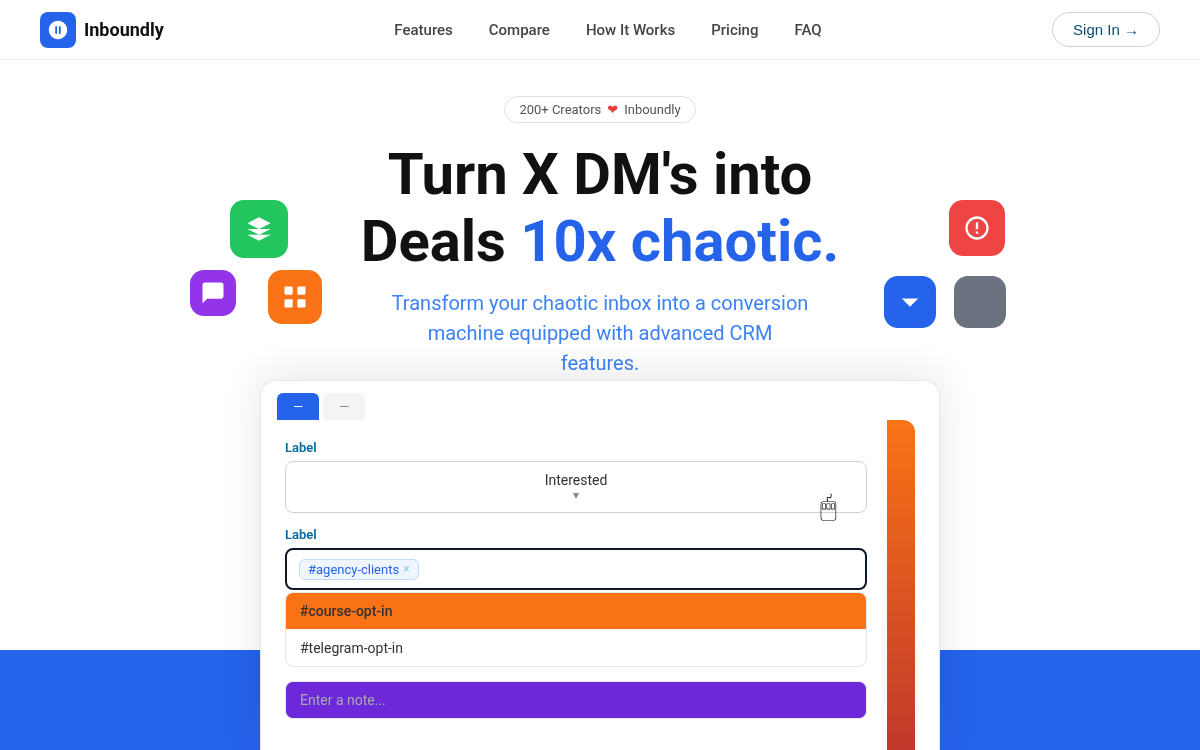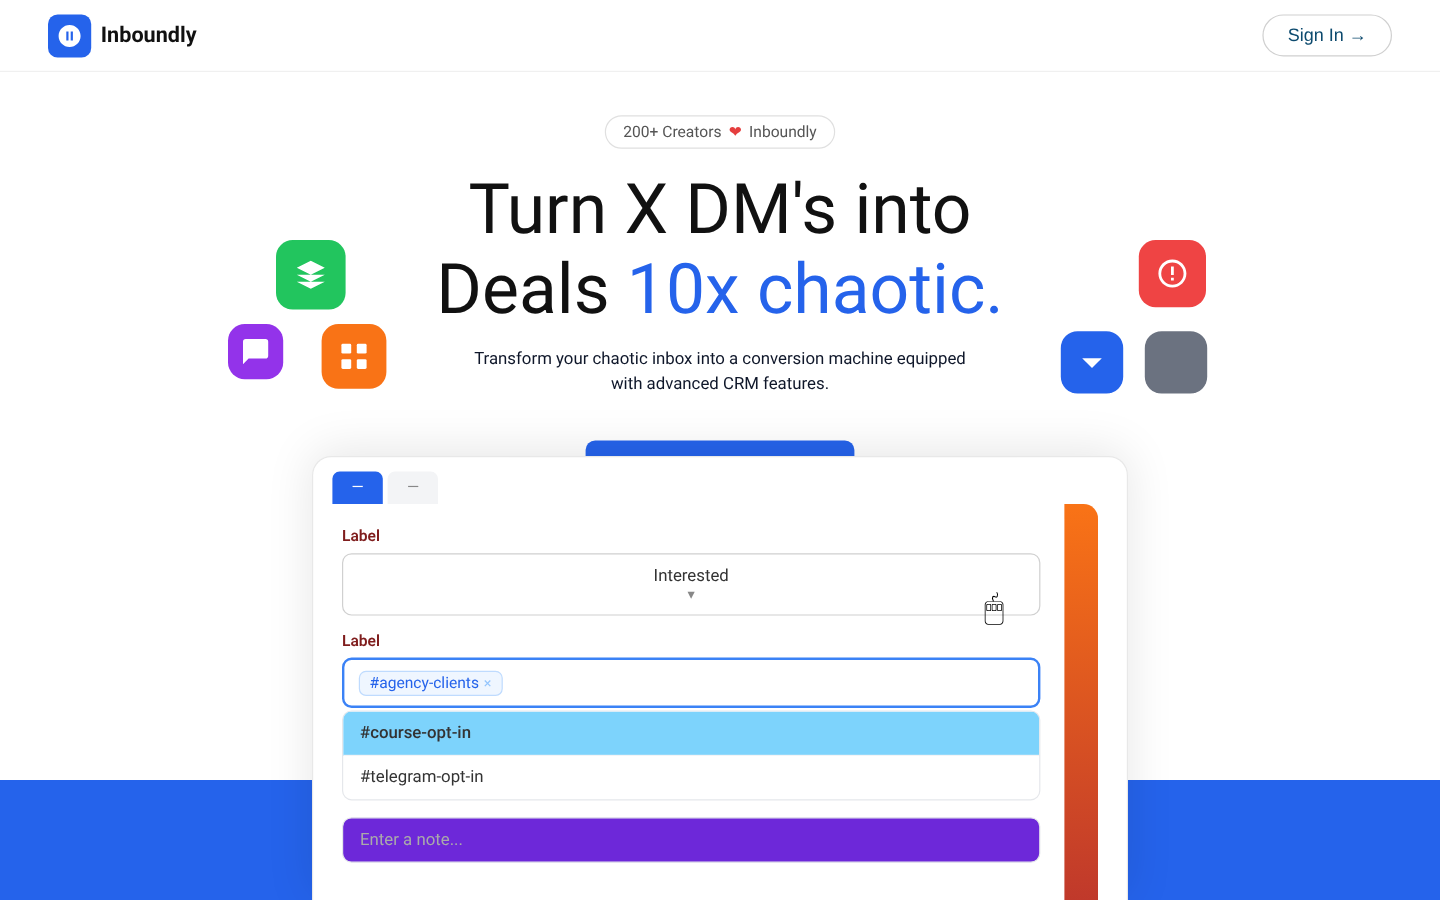--- a/index.html
+++ b/index.html
@@ -89,31 +89,31 @@
       padding: 5px 14px;
       font-size: 13px;
       color: #555;
       margin-bottom: 18px;
     }
     .creators-badge .heart {
       color: #e53e3e;
     }
     .hero-title {
       font-size: 58px;
-      font-weight: 400;
+      font-weight: 700;
       line-height: 1.15;
       color: #111;
       margin-bottom: 14px;
     }
     .hero-title .highlight {
       color: #2563eb;
     }
     .hero-subtitle {
-      font-size: 14px;
-      color: #0f172a;
+      font-size: 20px;
+      color: #3b82f6;
       max-width: 420px;
       margin: 0 auto 36px;
       line-height: 1.5;
     }
     .start-btn {
       background: #2563eb;
       color: #fff;
       border: none;
       border-radius: 8px;
       padding: 16px 48px;
@@ -231,21 +231,21 @@
     }
     .preview-left {
       flex: 1;
     }
     .form-section {
       margin-bottom: 14px;
     }
     .form-label {
       font-size: 13px;
       font-weight: 600;
-      color: #7f1d1d;
+      color: #0369a1;
       margin-bottom: 6px;
     }
     .select-field {
       display: flex;
       align-items: center;
       justify-content: space-between;
       border: 1.5px solid #d0d0d0;
       border-radius: 8px;
       padding: 10px 14px;
       font-size: 14px;
@@ -254,21 +254,21 @@
       cursor: pointer;
       flex-direction: column;
     }
     .select-arrow {
       color: #888;
       font-size: 12px;
     }
     .tags-field {
       display: flex;
       align-items: center;
-      border: 2px solid #3b82f6;
+      border: 2px solid #0f172a;
       border-radius: 8px;
       padding: 8px 12px;
       background: #fff;
       flex-wrap: wrap;
       gap: 6px;
       min-height: 42px;
     }
     .tag {
       background: #eff6ff;
       border: 1px solid #bfdbfe;
@@ -296,21 +296,21 @@
       padding: 10px 14px;
       font-size: 14px;
       color: #333;
       cursor: pointer;
       border-bottom: 1px solid #f3f4f6;
     }
     .dropdown-item:last-child {
       border-bottom: none;
     }
     .dropdown-item.highlighted {
-      background: #7dd3fc;
+      background: #f97316;
       font-weight: 500;
     }
     .note-field {
       border: 1.5px solid #e5e7eb;
       border-radius: 8px;
       padding: 10px 14px;
       font-size: 14px;
       color: #aaa;
       margin-top: 12px;
       background: #6d28d9;
@@ -352,20 +352,37 @@
 <nav class="navbar">
   <div class="nav-logo">
     <div class="logo-icon">
       <svg viewBox="0 0 24 24">
         <path d="M12 2C6.48 2 2 6.48 2 12s4.48 10 10 10 10-4.48 10-10S17.52 2 12 2zm-1 14H9V8h2v8zm4 0h-2V8h2v8z"></path>
       </svg>
     </div>
     <span class="logo-text">Inboundly</span>
   </div>
 
+  <ul class="nav-links">
+    <li>
+      <a href="#">Features</a>
+    </li>
+    <li>
+      <a href="#">Compare</a>
+    </li>
+    <li>
+      <a href="#">How It Works</a>
+    </li>
+    <li>
+      <a href="#">Pricing</a>
+    </li>
+    <li>
+      <a href="#">FAQ</a>
+    </li>
+  </ul>
 
   <button class="sign-in-btn">Sign In →</button>
 </nav>
 
 <section class="hero">
   <div class="creators-badge">
     <span>200+ Creators</span>
     <span class="heart">❤</span>
     <span>Inboundly</span>
   </div>

